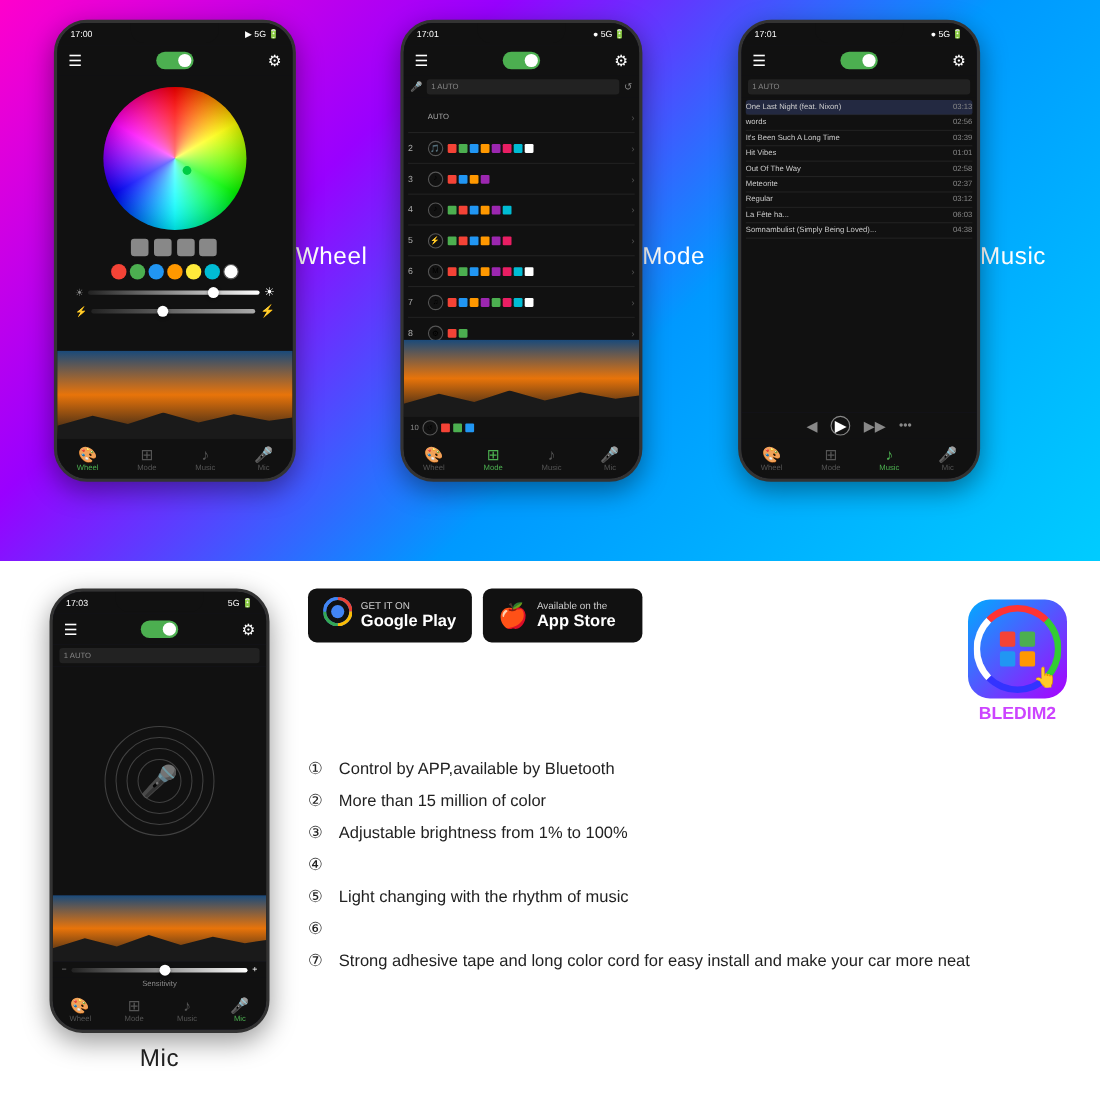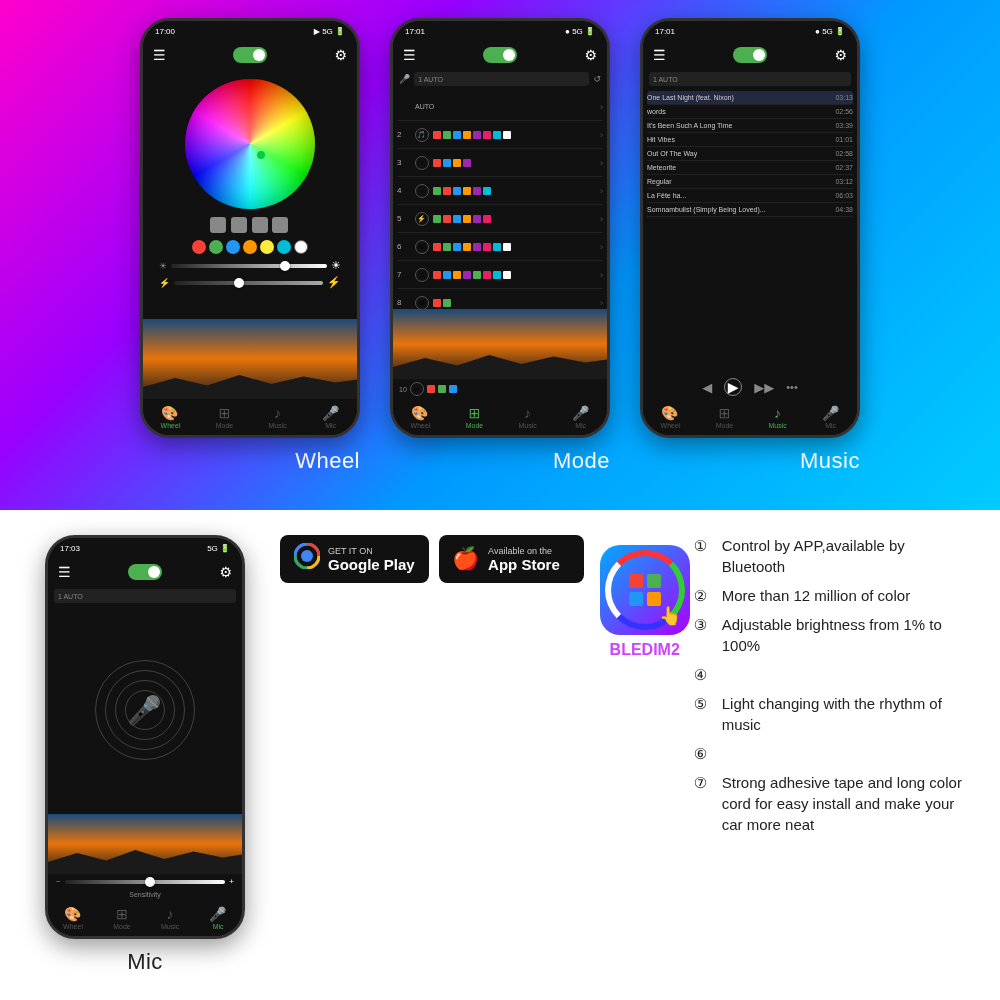--- a/index.html
+++ b/index.html
@@ -27,22 +27,22 @@
       display: flex;
       justify-content: center;
       align-items: flex-end;
       gap: 30px;
       width: 100%;
       padding: 0 30px;
     }
 
     .phone-container {
       display: flex;
-      flex-direction: column;
-      align-items: flex-end;
+      flex-direction: row;
+      align-items: center;
     }
 
     .phone-label {
       color: white;
       font-size: 22px;
       font-weight: 500;
       margin-top: 10px;
       letter-spacing: 0.5px;
     }
 
@@ -376,22 +376,22 @@
       width: 230px;
       flex-shrink: 0;
       display: flex;
       flex-direction: column;
       align-items: center;
     }
 
     .bottom-right {
       flex: 1;
       display: flex;
-      flex-direction: row;
-      gap: 4px;
+      flex-direction: column;
+      gap: 16px;
     }
 
     .store-btn {
       display: flex;
       align-items: center;
       gap: 8px;
       background: #111;
       color: white;
       border-radius: 8px;
       padding: 8px 14px;
@@ -934,21 +934,21 @@
       </div>
     </div>
 
     <div class="feature-list">
       <div class="feature-item">
         <span class="feature-num">①</span>
         <span>Control by APP,available by Bluetooth</span>
       </div>
       <div class="feature-item">
         <span class="feature-num">②</span>
-        <span>More than 12 million of color</span>
+        <span>More than 15 million of color</span>
       </div>
       <div class="feature-item">
         <span class="feature-num">③</span>
         <span>Adjustable brightness from 1% to 100%</span>
       </div>
       <div class="feature-item">
         <span class="feature-num">④</span>
       </div>
       <div class="feature-item">
         <span class="feature-num">⑤</span>

